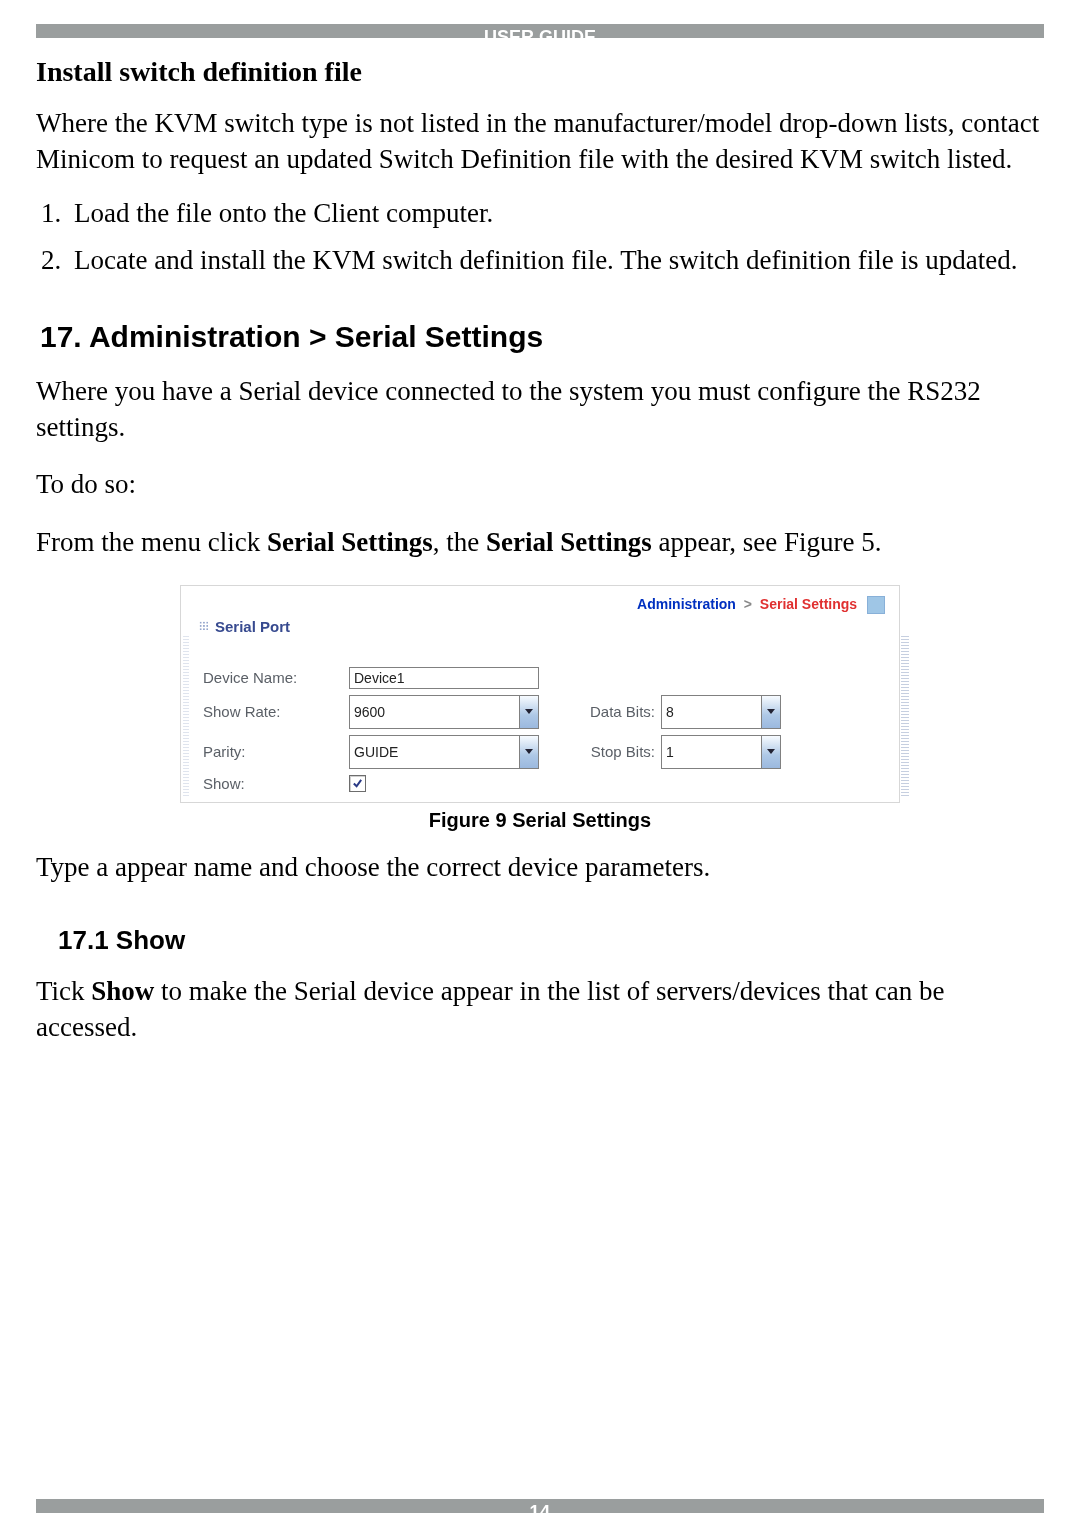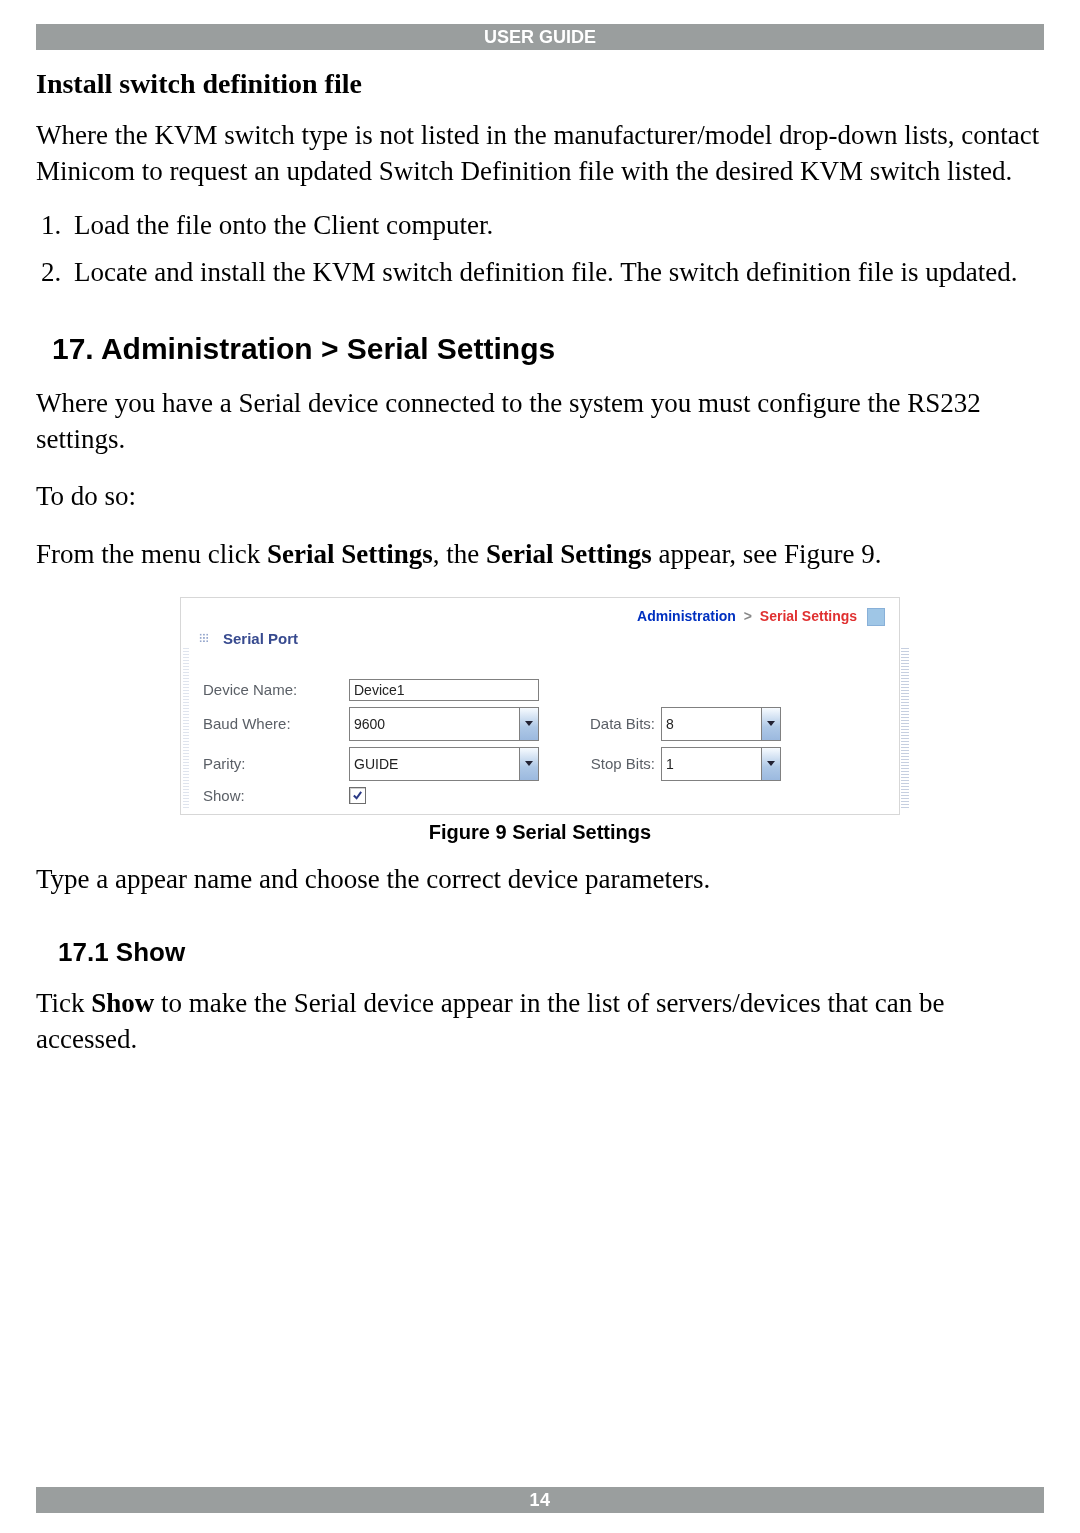--- a/index.html
+++ b/index.html
@@ -26,21 +26,21 @@
     position:relative;
     display:flex;
     flex-direction:column;
   }
   .header-band,.footer-band{
     background:var(--band);
     color:var(--band-text);
     font-family:Arial,Helvetica,sans-serif;
     font-weight:700;
     text-align:center;
-    height:26px;
+    height:14px;
     line-height:26px;
     font-size:18px;
   }
   .footer-area{margin-top:auto;padding-top:40px;padding-bottom:20px;}
   .footer-band{letter-spacing:.5px;}
   .h-sub{
     font-family:"Times New Roman",Times,serif;
     font-weight:700;
     font-size:28px;
     margin:18px 0 10px 0;
@@ -54,21 +54,21 @@
     font-size:27px;
     line-height:1.35;
     padding-left:32px;
     margin:4px 0 18px 0;
   }
   ol.num li{margin-bottom:10px;padding-left:6px;}
   .h-sec{
     font-family:Arial,Helvetica,sans-serif;
     font-weight:700;
     font-size:30px;
-    margin:14px 0 12px 16px;
+    margin:14px 0 12px 4px;
   }
   .h-sub2{
     font-family:Arial,Helvetica,sans-serif;
     font-weight:700;
     font-size:26px;
     margin:26px 0 10px 22px;
   }
   .figure-caption{
     font-family:Arial,Helvetica,sans-serif;
     font-weight:700;
@@ -102,21 +102,21 @@
   .breadcrumb .gt{color:#888;margin:0 4px;}
   .breadcrumb .serial{color:var(--nav-serial);}
   .breadcrumb .tickbox{
     display:inline-block;width:16px;height:16px;background:var(--tick-bg);
     border:1px solid #88b0d8;vertical-align:middle;margin-left:6px;
   }
   .panel-title{
     color:var(--panel-title);
     font-weight:700;
     font-size:15px;
-    display:flex;align-items:center;gap:14px;
+    display:flex;align-items:center;gap:6px;
     margin-bottom:12px;
   }
   .panel-title .dots-icon{
     width:10px;height:10px;display:inline-block;
     background:
      radial-gradient(#95a6cc 1.1px,transparent 1.2px) 0 0/3.3px 3.3px;
   }
   .hatch-right{
     position:absolute;right:-10px;top:50px;bottom:6px;width:8px;
     background:repeating-linear-gradient(0deg,#c6cfe0 0 1px,transparent 1px 3px);
@@ -183,21 +183,21 @@
     <li>Locate and install the KVM switch definition file. The switch definition file is updated.</li>
   </ol>
 
   <div class="h-sec">17. Administration &gt; Serial Settings</div>
 
   <p class="body-text">Where you have a Serial device connected to the system you must configure the RS232 settings.</p>
 
   <p class="body-text">To do so:</p>
 
   <p class="body-text">
-    <span>From the menu click </span><b>Serial Settings</b><span>, the </span><b>Serial Settings</b><span> appear, see Figure 9.</span>
+    <span>From the menu click </span><b>Serial Settings</b><span>, the </span><b>Serial Settings</b><span> appear, see Figure 5.</span>
   </p>
 
   <div class="panel-wrap">
     <div class="panel">
       <div class="hatch-left"></div>
       <div class="hatch-right"></div>
 
       <div class="breadcrumb">
         <span class="admin">Administration</span>
         <span class="gt">&gt;</span>
@@ -210,21 +210,21 @@
         <span>Serial Port</span>
       </div>
 
       <div class="form-grid">
 
         <div class="lbl">Device Name:</div>
         <input class="txt" value="Device1" style="">
         <div></div>
           <div></div>
 
-        <div class="lbl">Baud Where:</div>
+        <div class="lbl">Show Rate:</div>
         <div class="sel">
           <div class="val">9600</div>
           <div class="btn">
               <span class="tri"></span>
             </div>
         </div>
         <div class="lbl" style="text-align:right">Data Bits:</div>
         <div class="sel">
           <div class="val">8</div>
           <div class="btn">

